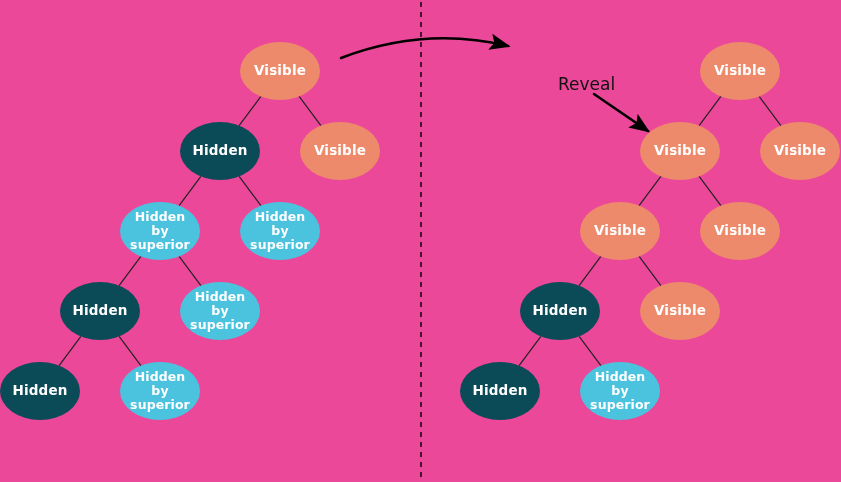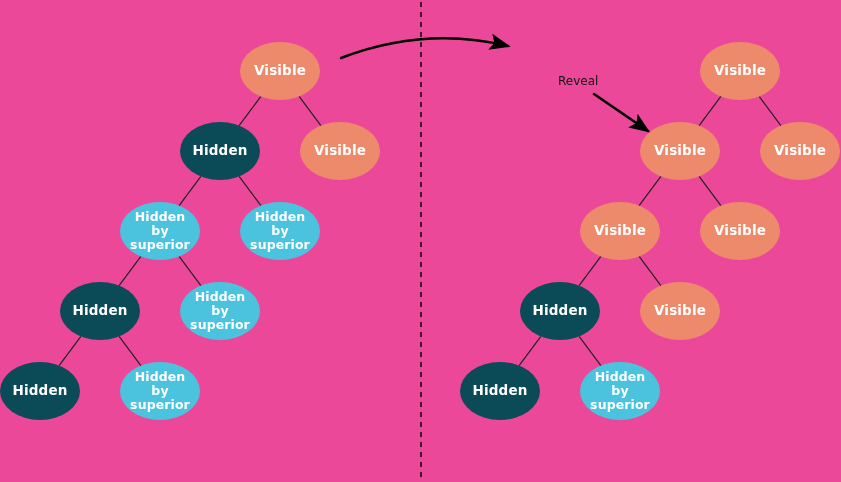--- a/index.html
+++ b/index.html
@@ -39,21 +39,21 @@
   .node-label {
     display: block;
     padding: 0 4px;
     white-space: pre-line;
   }
   .node.size-1 { font-size: 13.5px; letter-spacing: 0.15px; }
   .node.size-2 { font-size: 12.5px; letter-spacing: 0.1px; justify-content: center; }
   .annotation-text {
     position: absolute;
     font-family: "DejaVu Sans", "Liberation Sans", sans-serif;
-    font-size: 12px;
+    font-size: 17px;
     font-weight: 400;
     color: #111111;
     white-space: nowrap;
     z-index: 4;
     user-select: none;
     text-align: center;
   }
 </style>
 </head>
 <body>

